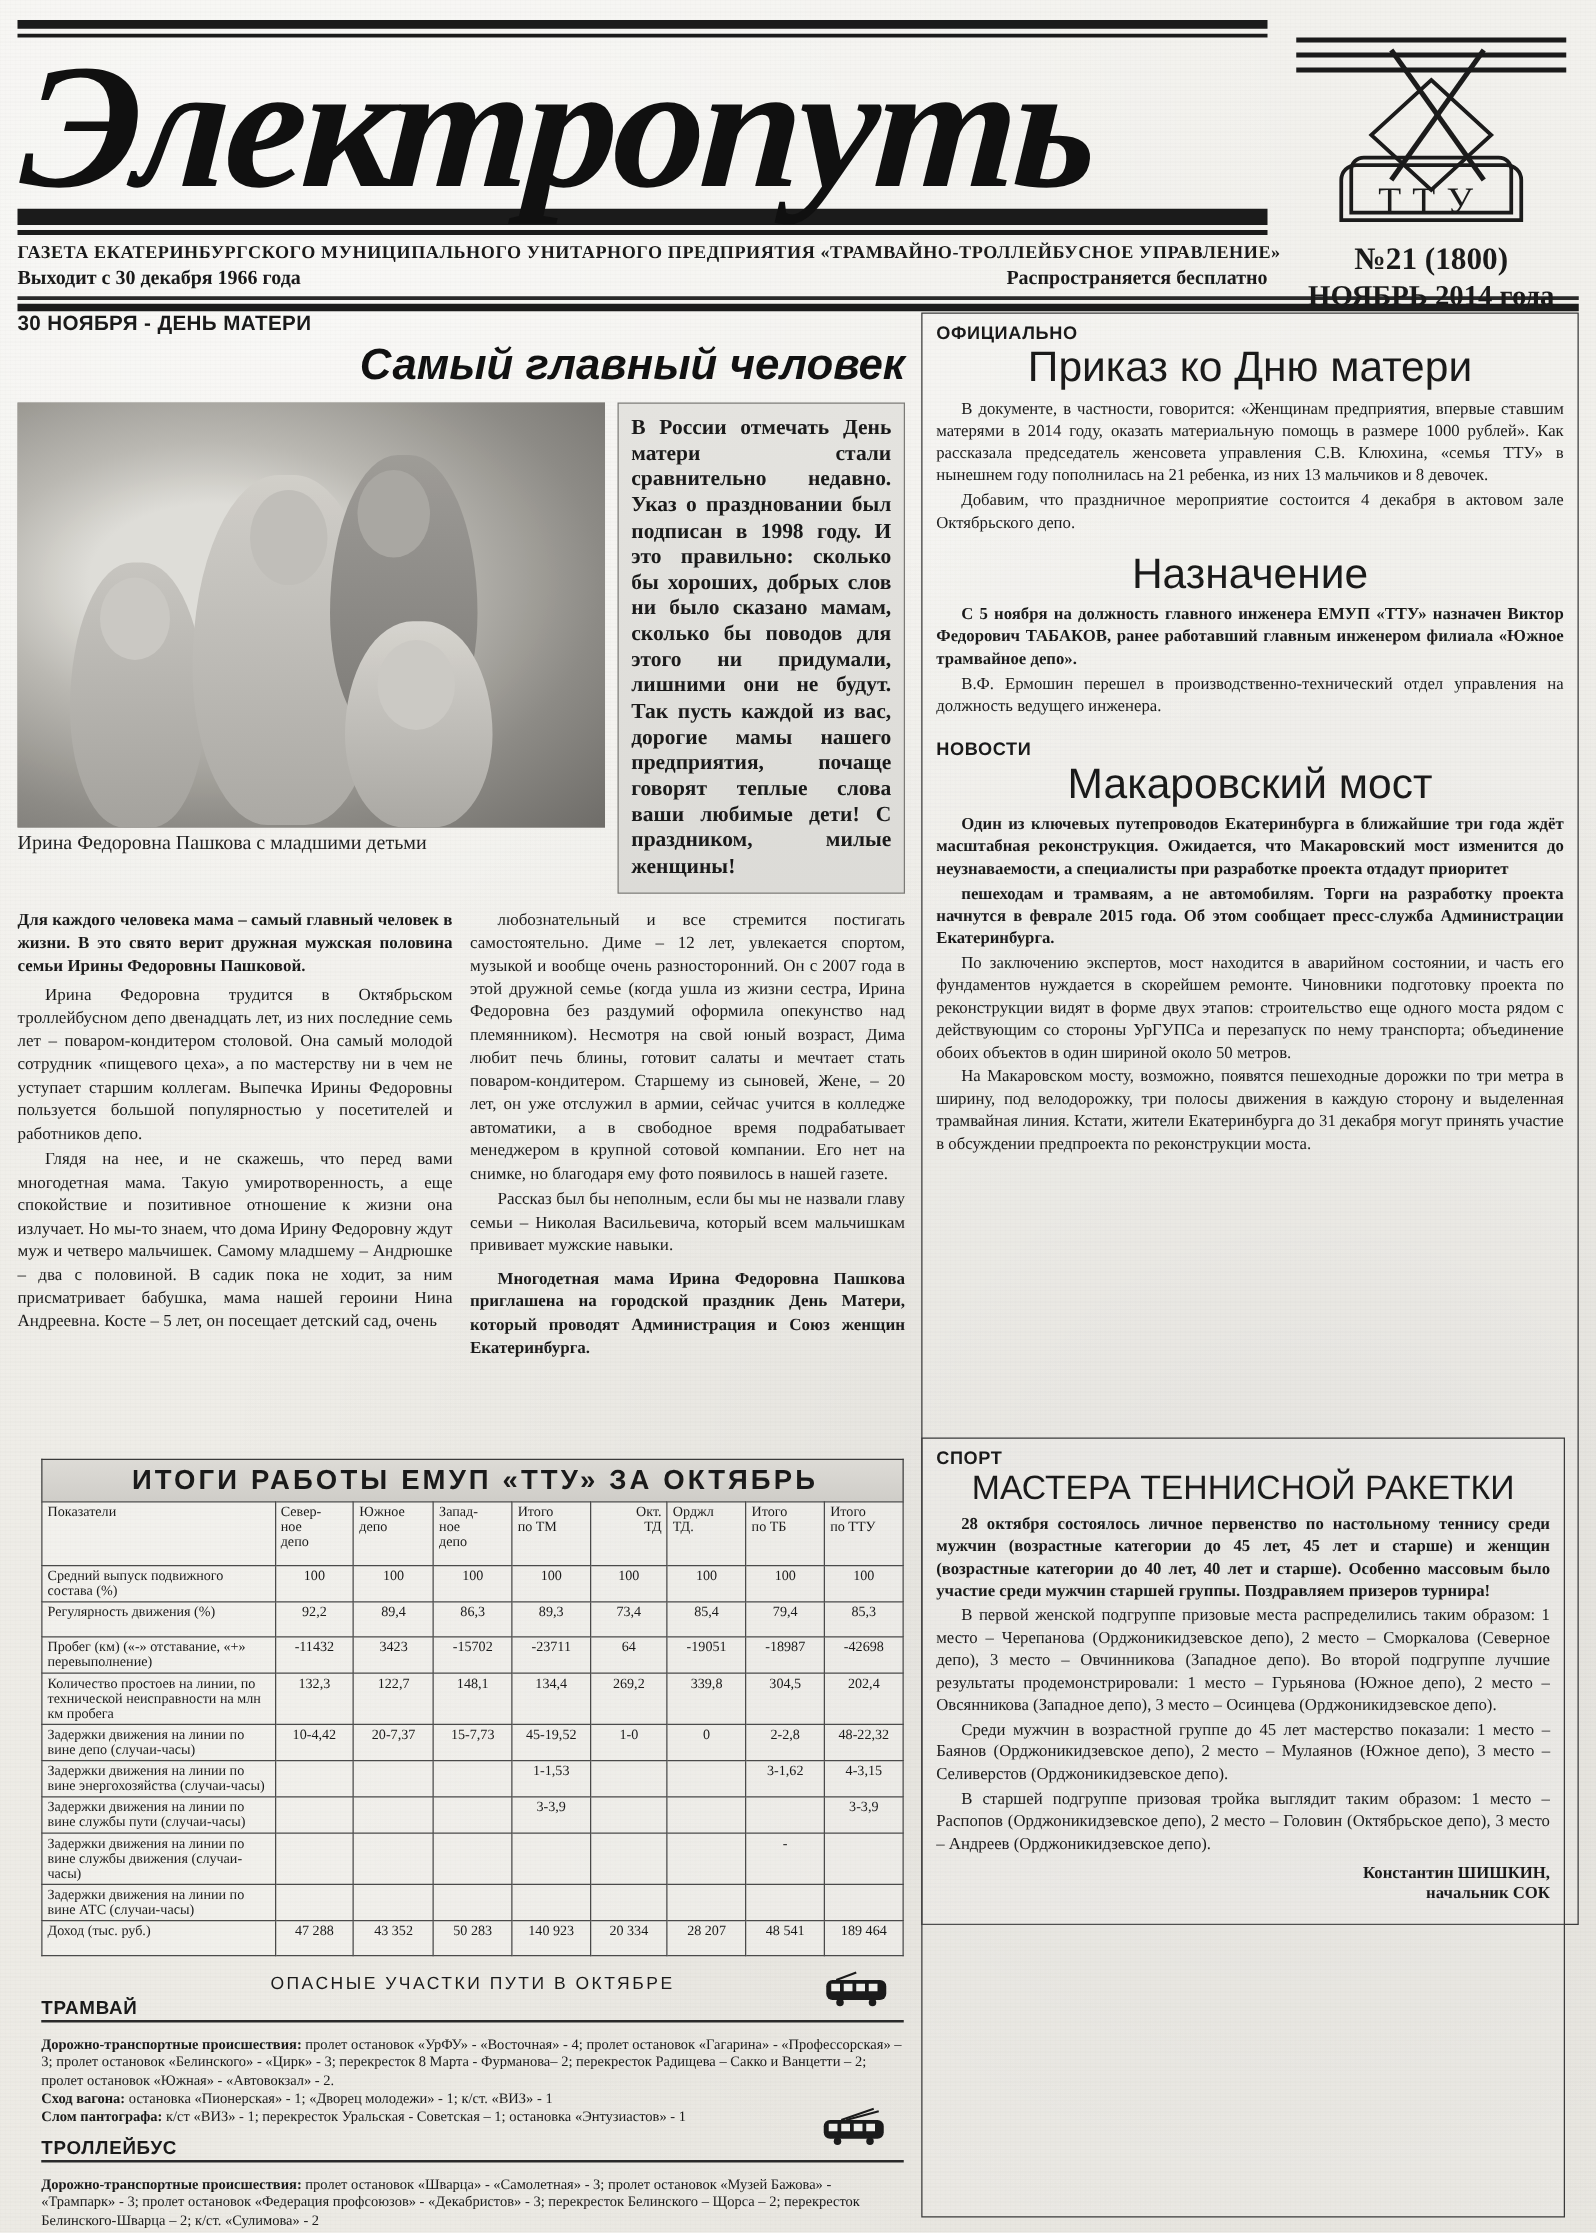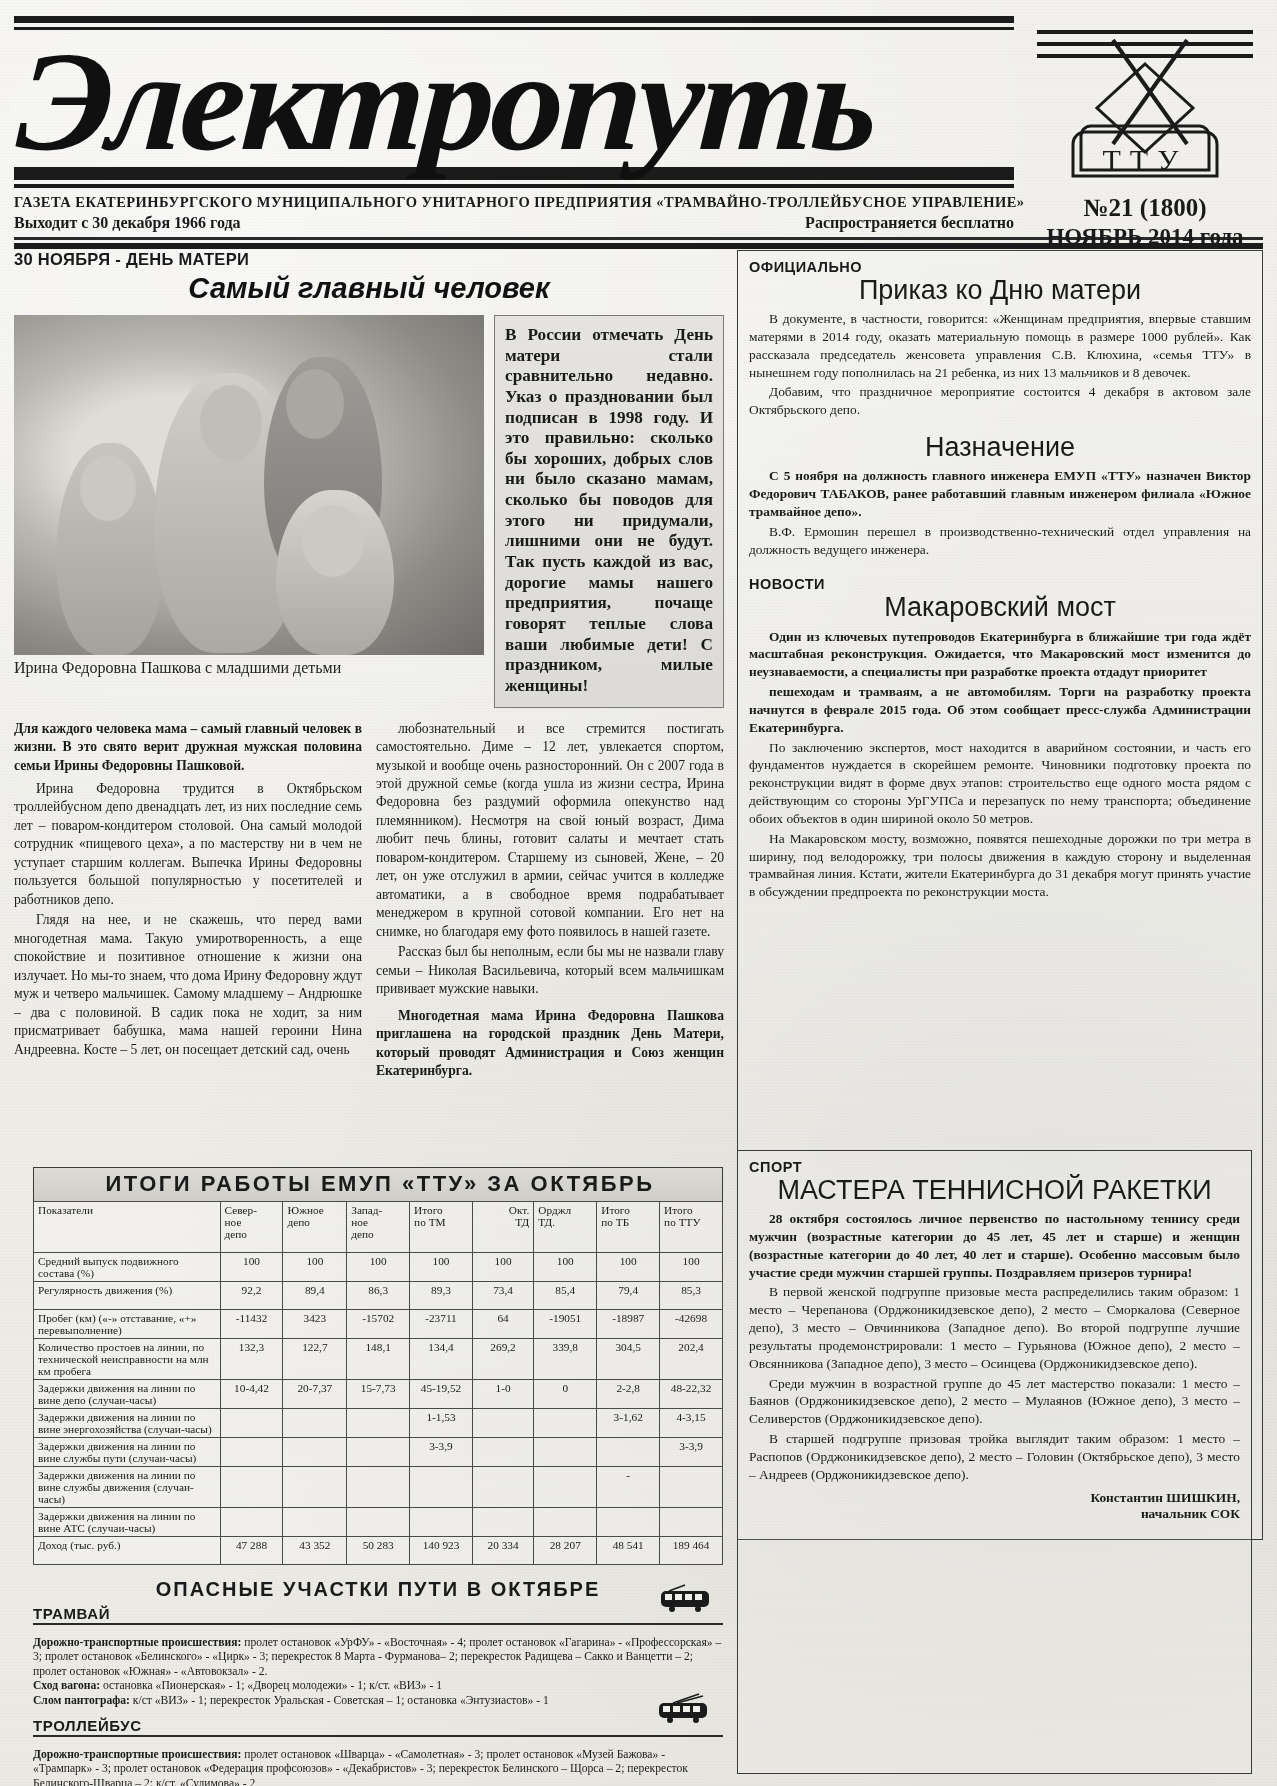--- a/index.html
+++ b/index.html
@@ -72,21 +72,21 @@
     font-family:"Liberation Sans", sans-serif;
     font-size:16.5px;font-weight:bold;letter-spacing:.3px;
   }
 
   
   .main-col{position:absolute;left:14px;top:272px;width:710px;}
 
   .headline-main{
     font-family:"Liberation Sans", sans-serif;
     font-weight:bold;font-style:italic;
-    font-size:29px;text-align:center;
+    font-size:35px;text-align:right;
     letter-spacing:0px;color:#111;
     margin:0 0 10px 0;
   }
 
   .photo-row{display:flex;gap:10px;align-items:flex-start;}
   .photo{
     width:470px;height:340px;position:relative;overflow:hidden;
     background:
       radial-gradient(ellipse at 33% 42%, #dcdbd6 0 22%, #b9b7b1 40%, #8d8b86 70%, #6e6c68 100%),
       linear-gradient(#a9a7a2,#8e8c88);
@@ -144,21 +144,21 @@
   }
   table.stats thead th{font-weight:normal;text-align:left;height:46px;}
   table.stats tbody td.lbl{text-align:left;width:204px;}
   table.stats tbody td.num{text-align:center;}
   table.stats tbody tr{height:28px;}
 
   
   .danger{position:absolute;left:33px;top:1578px;width:690px;}
   .danger-title{
     font-family:"Liberation Sans", sans-serif;
-    font-size:20px;font-weight:bold;text-align:center;letter-spacing:2px;
+    font-size:14px;font-weight:normal;text-align:center;letter-spacing:2px;
     margin-bottom:2px;
   }
   .mode-head{
     font-family:"Liberation Sans", sans-serif;
     font-size:15px;font-weight:bold;letter-spacing:.6px;
     border-bottom:2px solid #2a2a2a;padding-bottom:1px;margin-top:4px;
   }
   .mode-body{font-size:11.6px;line-height:1.24;margin-top:11px;text-align:left;}
   .mode-body b{font-weight:bold;}
   .veh-icon{position:absolute;right:8px;}
@@ -168,21 +168,21 @@
     position:absolute;left:737px;top:250px;width:526px;height:1290px;
     border:1px solid #3a3a3a;box-sizing:border-box;padding:8px 11px 8px 11px;
     background:rgba(255,255,255,.12);
   }
   .rubric{
     font-family:"Liberation Sans", sans-serif;
     font-size:14.5px;font-weight:bold;letter-spacing:.5px;margin:0 0 1px 0;
   }
   .rhead{
     font-family:"Liberation Sans", sans-serif;
-    font-size:27px;font-weight:normal;text-align:center;
+    font-size:34px;font-weight:normal;text-align:center;
     margin:0 0 5px 0;letter-spacing:0px;line-height:1.08;
   }
   .rhead.small-caps{font-size:27px;}
   .rtext{font-size:13.4px;line-height:1.33;text-align:justify;
          font-family:"Liberation Serif", serif;}
   .rtext p{margin:0 0 2px 0;text-indent:20px;}
   .rtext p.b{font-weight:bold;text-indent:20px;}
   .sig{text-align:right;font-weight:bold;font-size:13.4px;margin-top:6px;line-height:1.25;}
 
   .sports-box{

